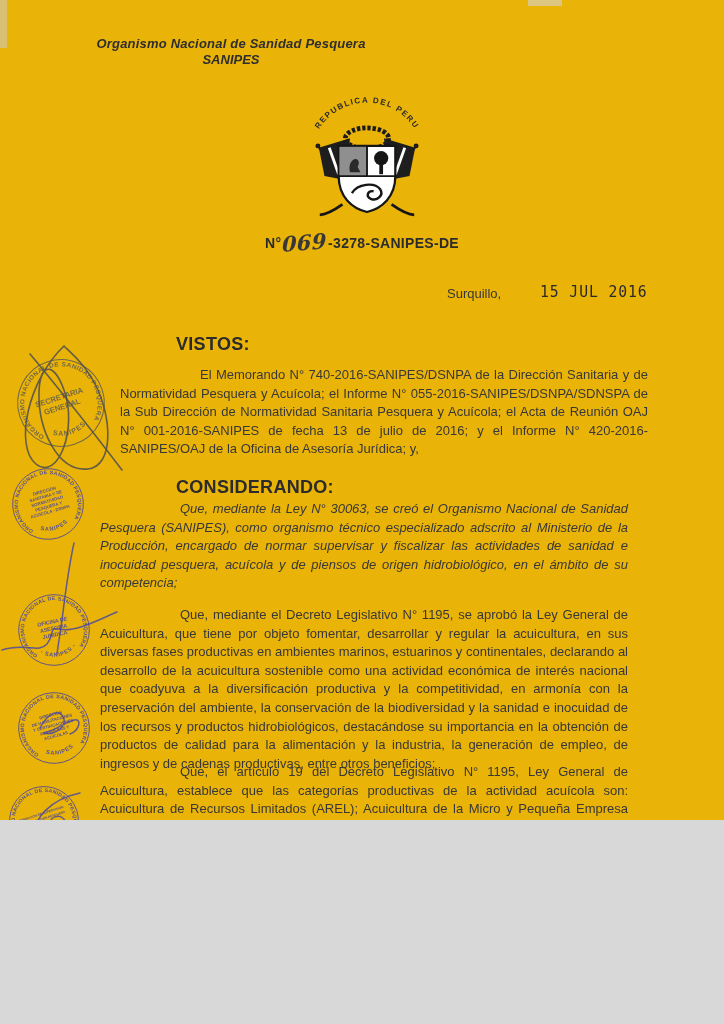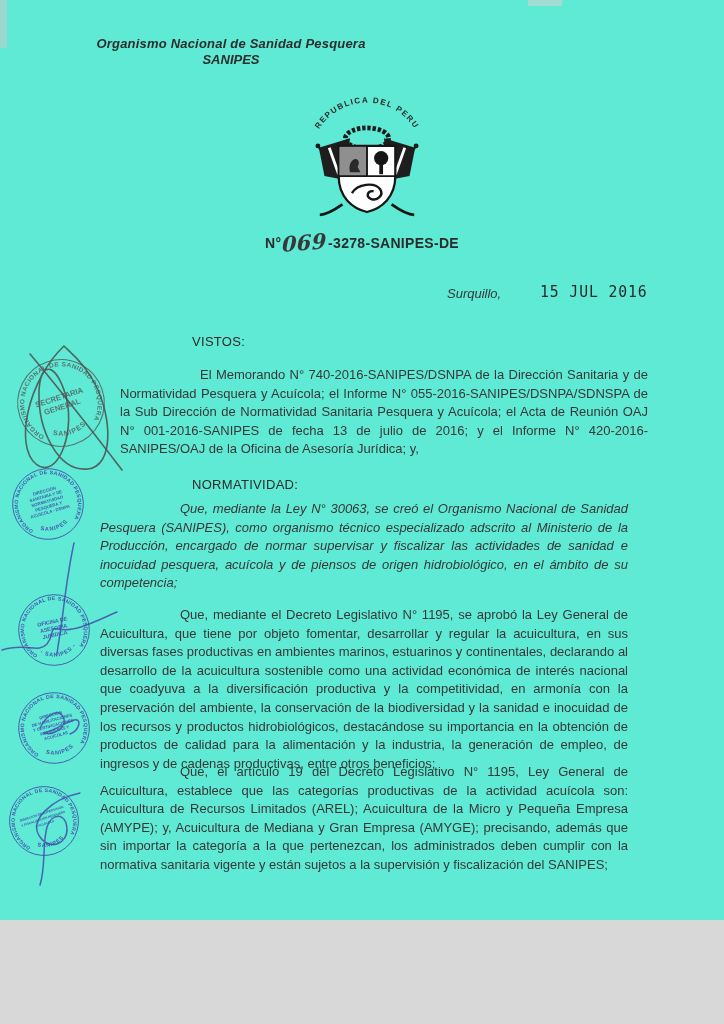--- a/index.html
+++ b/index.html
@@ -1,18 +1,18 @@
 <!DOCTYPE html>
 <html><head>
 <meta charset="utf-8">
 <style>
   html,body { margin:0; padding:0; background:#d8d8d8; }
   .page {
-    position:relative; width:724px; height:920px; margin:0 auto;
-    background:#5eead4; overflow:hidden;
+    position:relative; width:724px; height:820px; margin:0 auto;
+    background:#eab308; overflow:hidden;
     font-family:"Liberation Sans", sans-serif; color:#353535;
   }
   .scan-smudge-left { position:absolute; left:0; top:0; width:7px; height:48px;
     background:#c9c9c9; opacity:.55; }
   .scan-smudge-top { position:absolute; left:528px; top:0; width:34px; height:6px;
     background:#d2d2d2; opacity:.6; }
 
   .letterhead { position:absolute; left:96px; top:36px; width:270px; text-align:center; }
   .letterhead .org { font-size:13px; font-weight:bold; font-style:italic; color:#2e2e2e; letter-spacing:.2px; }
   .letterhead .acr { font-size:13px; font-weight:bold; font-style:italic; color:#2e2e2e; margin-top:1px; }
@@ -20,25 +20,25 @@
   .coa { position:absolute; left:282px; top:90px; width:170px; height:142px; }
 
   .title-block { position:absolute; left:0; top:233px; width:724px; text-align:center; }
   .title-line1 { font-size:14px; font-weight:bold; color:#2c2c2c; letter-spacing:.3px; }
   .title-line2 { font-size:14px; font-weight:bold; color:#2c2c2c; margin-top:2px; letter-spacing:.3px; }
   .handwritten-number {
     display:inline-block; font-family:"DejaVu Serif", serif; font-style:italic; font-weight:600;
     font-size:21px; line-height:14px; transform:rotate(-5deg) skewX(-6deg);
     color:#383838; margin:0 1px; vertical-align:-2px;
   }
-  .dateline-city { position:absolute; left:447px; top:286px; font-size:13px; color:#383838;font-style:italic; }
+  .dateline-city { position:absolute; left:447px; top:286px; font-size:13px; color:#383838; }
   .dateline-stamp { position:absolute; left:540px; top:282px; font-size:16px; color:#2a2a2a;
     font-family:"DejaVu Sans Mono", monospace; letter-spacing:1px; transform:scaleX(.92); transform-origin:left; }
 
-  .heading { position:absolute; left:192px; font-size:13px; font-weight:normal; color:#2b2b2b; letter-spacing:.3px; }
+  .heading { position:absolute; left:176px; font-size:18px; font-weight:bold; color:#2b2b2b; letter-spacing:.3px; }
   .h-vistos { top:334px; }
   .h-considerando { top:477px; }
 
   .para { position:absolute; left:100px; width:528px; font-size:13px; line-height:18.6px;
     text-align:justify; color:#383838; }
   .para .indent { display:inline-block; width:80px; }
   .p1 { top:366px;margin-left:20px; }
   .p2 { top:500px;font-style:italic; }
   .p3 { top:598px;margin-top:8px; }
   .p4 { top:763px; }
@@ -109,21 +109,21 @@
   <div class="title-block">
     <div class="title-line2"><span>N°</span><span class="handwritten-number">069</span><span>-3278-SANIPES-DE</span></div>
   </div>
 
   <div class="dateline-city">Surquillo,</div>
   <div class="dateline-stamp">15 JUL 2016</div>
 
   <div class="heading h-vistos">VISTOS:</div>
   <div class="para p1"><span class="indent"></span><span>El Memorando N° 740-2016-SANIPES/DSNPA de la Dirección Sanitaria y de Normatividad Pesquera y Acuícola; el Informe N° 055-2016-SANIPES/DSNPA/SDNSPA de la Sub Dirección de Normatividad Sanitaria Pesquera y Acuícola; el Acta de Reunión OAJ N° 001-2016-SANIPES de fecha 13 de julio de 2016; y el Informe N° 420-2016-SANIPES/OAJ de la Oficina de Asesoría Jurídica; y,</span></div>
 
-  <div class="heading h-considerando">NORMATIVIDAD:</div>
+  <div class="heading h-considerando">CONSIDERANDO:</div>
   <div class="para p2"><span class="indent"></span><span>Que, mediante la Ley N° 30063, se creó el Organismo Nacional de Sanidad Pesquera (SANIPES), como organismo técnico especializado adscrito al Ministerio de la Producción, encargado de normar supervisar y fiscalizar las actividades de sanidad e inocuidad pesquera, acuícola y de piensos de origen hidrobiológico, en el ámbito de su competencia;</span></div>
   <div class="para p3"><span class="indent"></span><span>Que, mediante el Decreto Legislativo N° 1195, se aprobó la Ley General de Acuicultura, que tiene por objeto fomentar, desarrollar y regular la acuicultura, en sus diversas fases productivas en ambientes marinos, estuarinos y continentales, declarando al desarrollo de la acuicultura sostenible como una actividad económica de interés nacional que coadyuva a la diversificación productiva y la competitividad, en armonía con la preservación del ambiente, la conservación de la biodiversidad y la sanidad e inocuidad de los recursos y productos hidrobiológicos, destacándose su importancia en la obtención de productos de calidad para la alimentación y la industria, la generación de empleo, de ingresos y de cadenas productivas, entre otros beneficios;</span></div>
   <div class="para p4"><span class="indent"></span><span>Que, el artículo 19 del Decreto Legislativo N° 1195, Ley General de Acuicultura, establece que las categorías productivas de la actividad acuícola son: Acuicultura de Recursos Limitados (AREL); Acuicultura de la Micro y Pequeña Empresa (AMYPE); y, Acuicultura de Mediana y Gran Empresa (AMYGE); precisando, además que sin importar la categoría a la que pertenezcan, los administrados deben cumplir con la normativa sanitaria vigente y están sujetos a la supervisión y fiscalización del SANIPES;</span></div>
 
   <svg class="stamp stamp-gray" style="left:12px; top:354px; width:98px; height:98px; transform:rotate(-18deg); opacity:.8;" viewBox="0 0 120 120">
     <defs>
       <path id="ring1" d="M 34.2 96.9 A 45 45 0 1 1 85.8 96.9"></path>
       <path id="bot1" d="M 23.7 76.9 A 40 40 0 0 0 96.3 76.9"></path>
     </defs>
     <circle cx="60" cy="60" r="53"></circle>

